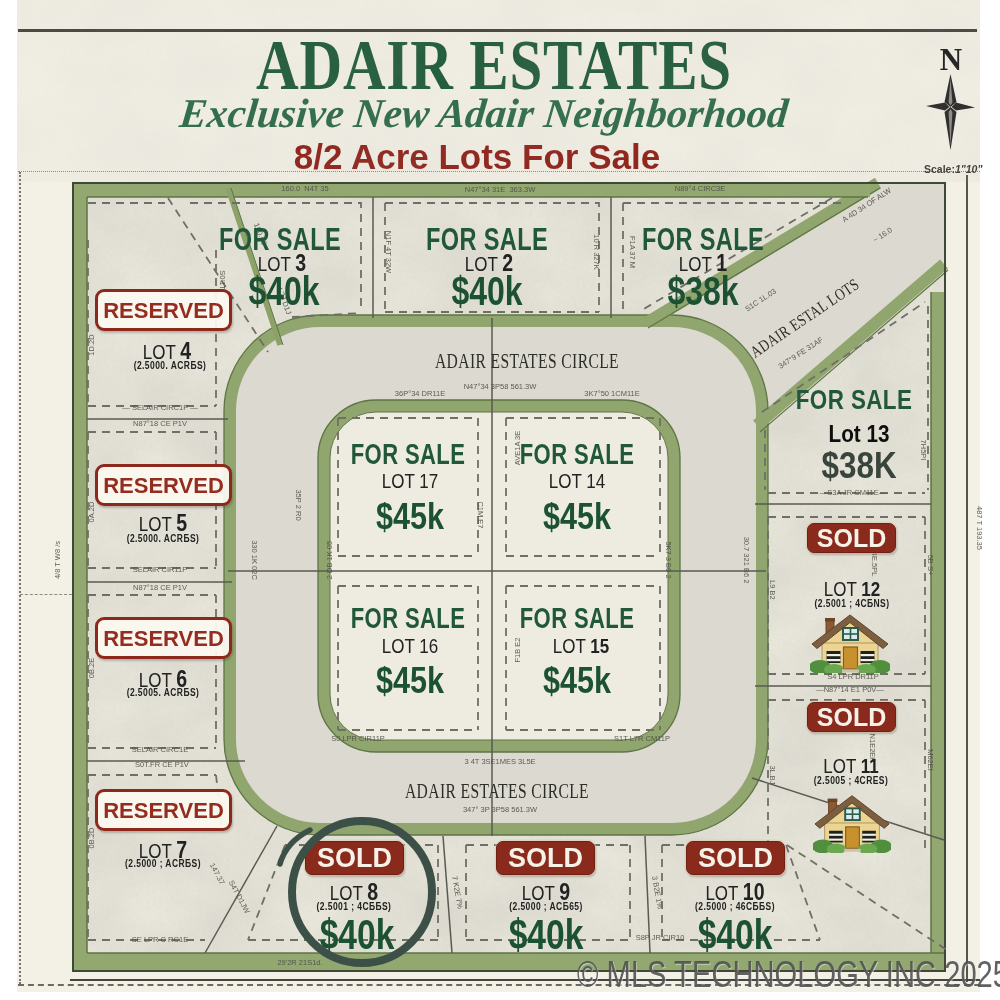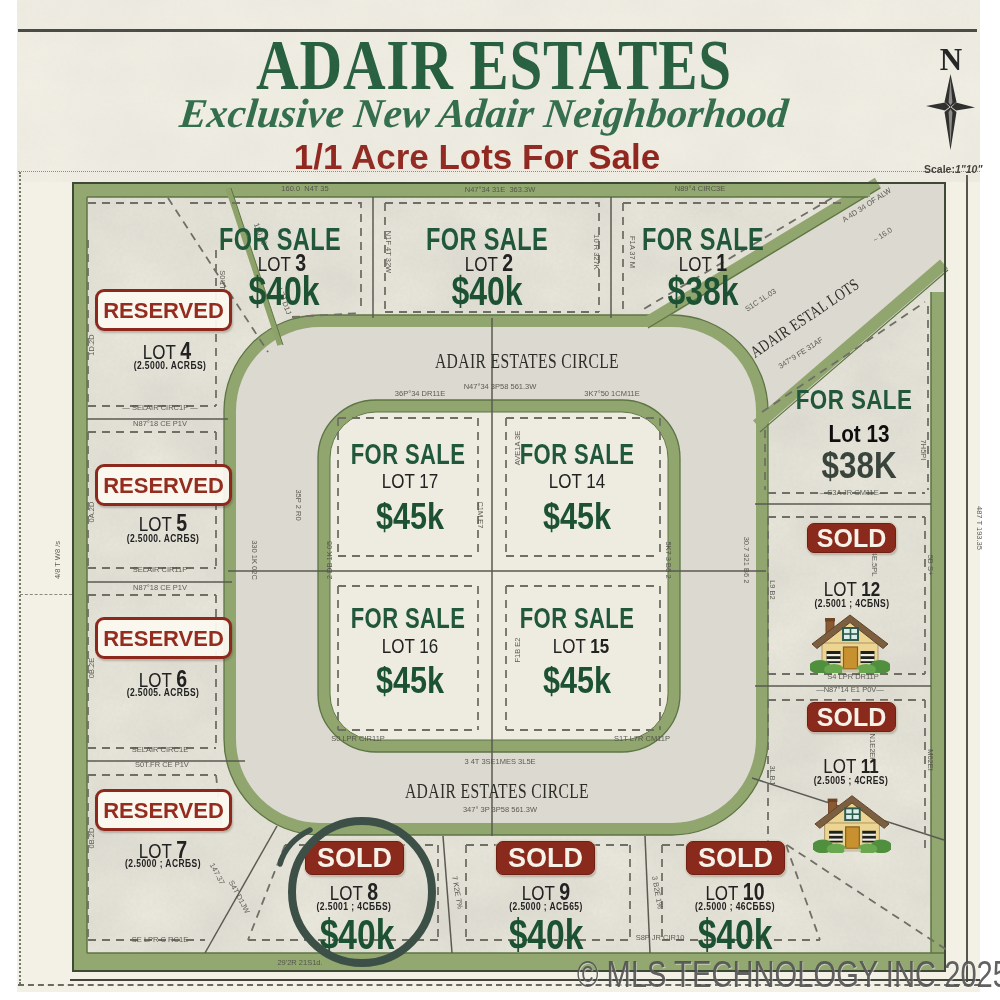--- a/index.html
+++ b/index.html
@@ -31,21 +31,21 @@
 <div class="abs" style="left:19px;top:172px;width:0;height:812px;border-left:2px dotted #77776e;"></div>
 
 <div class="abs" style="left:20px;top:594px;width:52px;height:0;border-top:1.5px dashed #8a8a80;"></div>
 
 <div class="abs" style="left:18px;top:171px;width:962px;height:0;border-top:1.5px dotted #8a8a80;"></div>
 
 <div class="abs" style="left:494px;top:24px;transform:translateX(-50%) scaleX(0.82);white-space:nowrap;font-family:'Liberation Serif',serif;font-weight:700;font-size:72px;color:#1d5a38;letter-spacing:1px;">ADAIR ESTATES</div>
 
 <div class="abs" style="left:484px;top:89px;transform:translateX(-50%) skewX(-6deg);white-space:nowrap;font-family:'Liberation Serif',serif;font-style:italic;font-weight:700;font-size:41px;color:#2b6a47;">Exclusive New Adair Neighborhood</div>
 
-<div class="abs" style="left:477px;top:137px;transform:translateX(-50%);white-space:nowrap;font-weight:700;font-size:35px;color:#8e1d15;">1/1 Acre Lots For Sale</div>
+<div class="abs" style="left:477px;top:137px;transform:translateX(-50%);white-space:nowrap;font-weight:700;font-size:35px;color:#8e1d15;">8/2 Acre Lots For Sale</div>
 
 <svg class="abs" width="70" height="135" viewBox="0 0 70 135" style="left:914px;top:40px;">
   <text x="37" y="30" font-family="Liberation Serif,serif" font-size="31" font-weight="700" fill="#1b1b1b" text-anchor="middle">N</text>
   <g fill="#262626">
     <path d="M36.5 34 L42.5 62 L36.5 67 L30.5 62 Z"></path>
     <path d="M36.5 110 L30.5 72 L36.5 67 L42.5 72 Z"></path>
     <path d="M12 66 L31 62.5 L35.5 67 L31 70.5 Z"></path>
     <path d="M61 67.5 L42 62.5 L37.5 67 L42 70.5 Z"></path>
   </g>
   <path d="M36.5 38 L34.6 62.5 L36.5 65.5 L38.4 62.5 Z M36.5 106 L34.6 72 L36.5 69 L38.4 72 Z" fill="#f3f0e6" opacity="0.5"></path>

